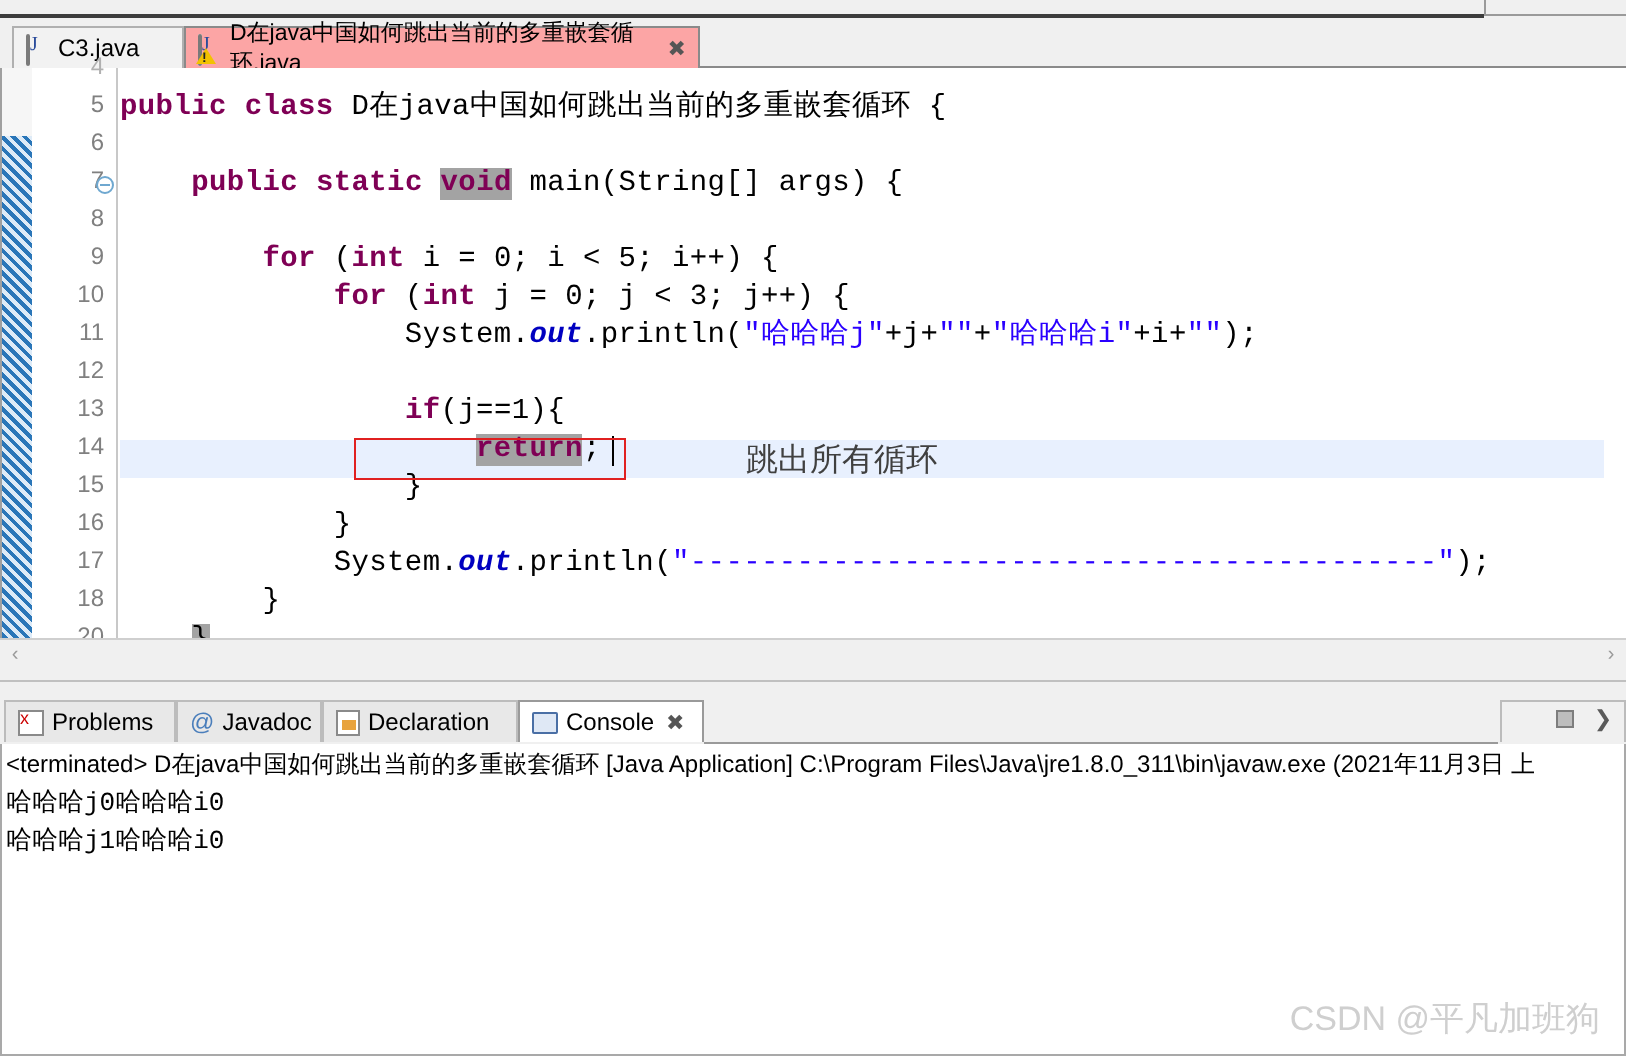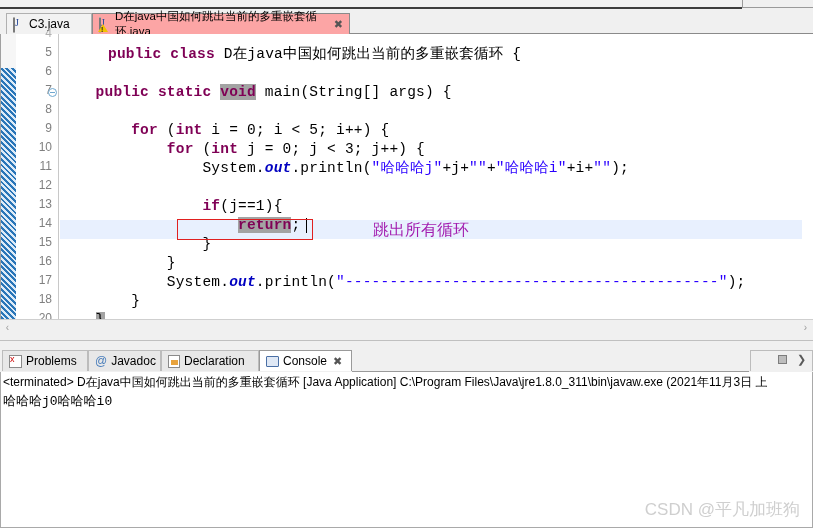--- a/index.html
+++ b/index.html
@@ -77,21 +77,21 @@
     font-family:"Liberation Mono", monospace; font-size:14.5px; color:#000;
     letter-spacing:0.2px;
   }
   .kw { color:#7f0055; font-weight:bold; }
   .str { color:#2a00ff; }
   .fld { color:#0000c0; font-style:italic; font-weight:bold; }
   .hl { background:#a3a3a3; }
   .linehl { position:absolute; left:15px; width:786px; height:19px; background:#e8f0fe; }
   .redbox { position:absolute; border:1px solid #e02020; }
   .annot {
-    position:absolute; color:#a21caf; font-size:16px;
+    position:absolute; color:#404040; font-size:16px;
     font-family:"Liberation Sans", sans-serif; white-space:pre;
   }
   .cursor { position:absolute; width:1px; background:#000; }
 
   
   .hscroll { position:absolute; left:0; top:319px; width:813px; height:15px; background:#f0f0f0; border-top:1px solid #cfcfcf;}
   .hscroll .arrow { position:absolute; top:1px; width:13px; height:13px; color:#9a9a9a; font-size:10px; text-align:center; line-height:13px;}
 
   
   .sep { position:absolute; left:0; top:334px; width:813px; height:15px; background:#f0f0f0; }
@@ -182,21 +182,21 @@
         <div class="ln" style="top: 201px;">15</div>
         <div class="ln" style="top: 220px;">16</div>
         <div class="ln" style="top: 239px;">17</div>
         <div class="ln" style="top: 258px;">18</div>
         <div class="ln" style="top: 277px;">20</div>
         <div class="ln" style="top: 296px; color: rgb(176, 176, 176);">20</div>
         <div class="fold-toggle" style="top: 54px; left: 32px;"></div>
       </div>
     <div class="code-area" id="codearea">
       <div class="linehl" style="left:-59px; top:186px; width:801px;"></div>
-    <div class="cl" style="top: 11px; margin-left: 48px;"><span class="kw">public</span><span class=""> </span><span class="kw">class</span><span class=""> D在java中国如何跳出当前的多重嵌套循环 {</span></div>
+    <div class="cl" style="top: 11px;"><span class="kw">public</span><span class=""> </span><span class="kw">class</span><span class=""> D在java中国如何跳出当前的多重嵌套循环 {</span></div>
         <div class="cl" style="top: 30px;"></div>
         <div class="cl" style="top: 49px;"><span class="">    </span><span class="kw">public</span><span class=""> </span><span class="kw">static</span><span class=""> </span><span class="kw hl">void</span><span class=""> main(String[] args) {</span></div>
         <div class="cl" style="top: 68px;"></div>
         <div class="cl" style="top: 87px;"><span class="">        </span><span class="kw">for</span><span class=""> (</span><span class="kw">int</span><span class=""> i = 0; i &lt; 5; i++) {</span></div>
         <div class="cl" style="top: 106px;"><span class="">            </span><span class="kw">for</span><span class=""> (</span><span class="kw">int</span><span class=""> j = 0; j &lt; 3; j++) {</span></div>
         <div class="cl" style="top: 125px;"><span class="">                System.</span><span class="fld">out</span><span class="">.println(</span><span class="str">"哈哈哈j"</span><span class="">+j+</span><span class="str">""</span><span class="">+</span><span class="str">"哈哈哈i"</span><span class="">+i+</span><span class="str">""</span><span class="">);</span></div>
         <div class="cl" style="top: 144px;"></div>
         <div class="cl" style="top: 163px;"><span class="">                </span><span class="kw">if</span><span class="">(j==1){</span></div>
         <div class="cl" style="top: 182px;"><span class="">                    </span><span class="kw hl">return</span><span class="">;</span></div>
         <div class="cl" style="top: 201px;"><span class="">                }</span></div>
@@ -246,16 +246,17 @@
           </span>
         <span class="tbtn" style="color:#5a5a5a;font-size:11px;">❯</span>
       </div>
       <div class="ptabs-underline" style="left:352px; width:397px;"></div>
     </div>
 
     <div class="console-body" id="console">
       <div class="term-line">&lt;terminated&gt; D在java中国如何跳出当前的多重嵌套循环 [Java Application] C:\Program Files\Java\jre1.8.0_311\bin\javaw.exe (2021年11月3日 上</div>
       <div class="watermark">CSDN @平凡加班狗</div>
     <div class="out-line" style="top: 20px;">哈哈哈j0哈哈哈i0</div>
+        <div class="out-line" style="top: 39px;">哈哈哈j1哈哈哈i0</div>
       </div>
   </div>
 
 </div>
 
 </body></html>

